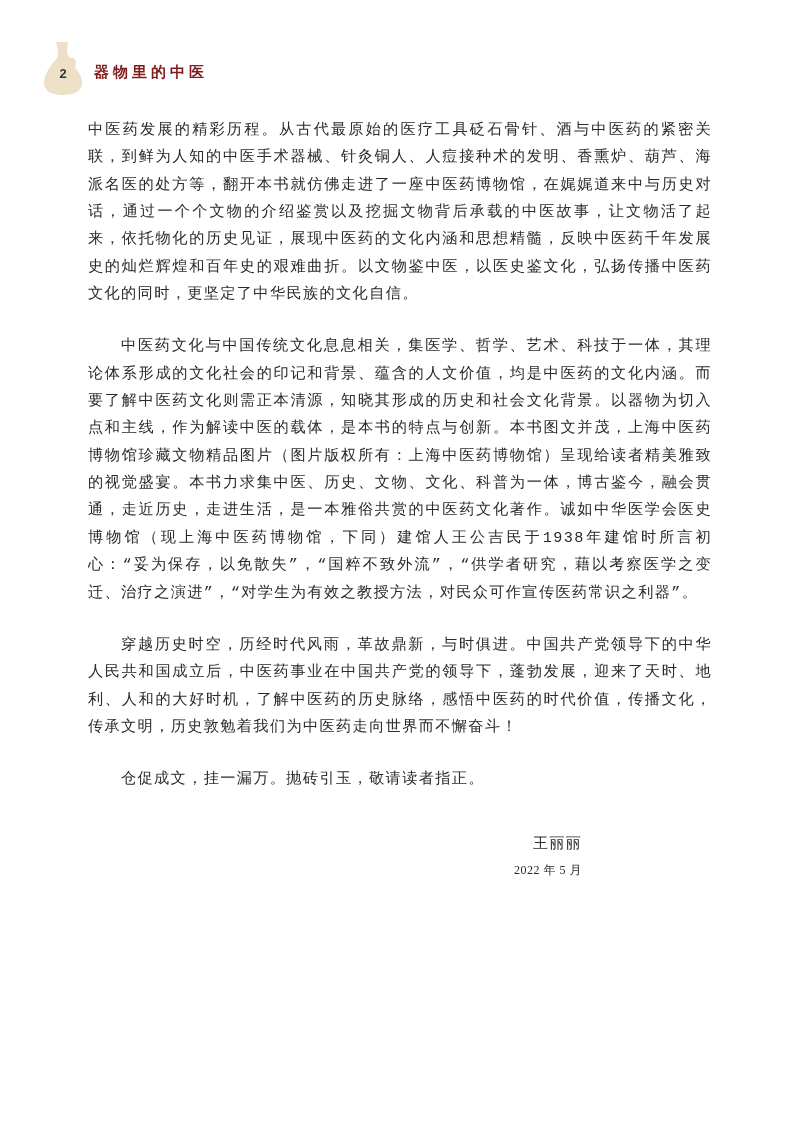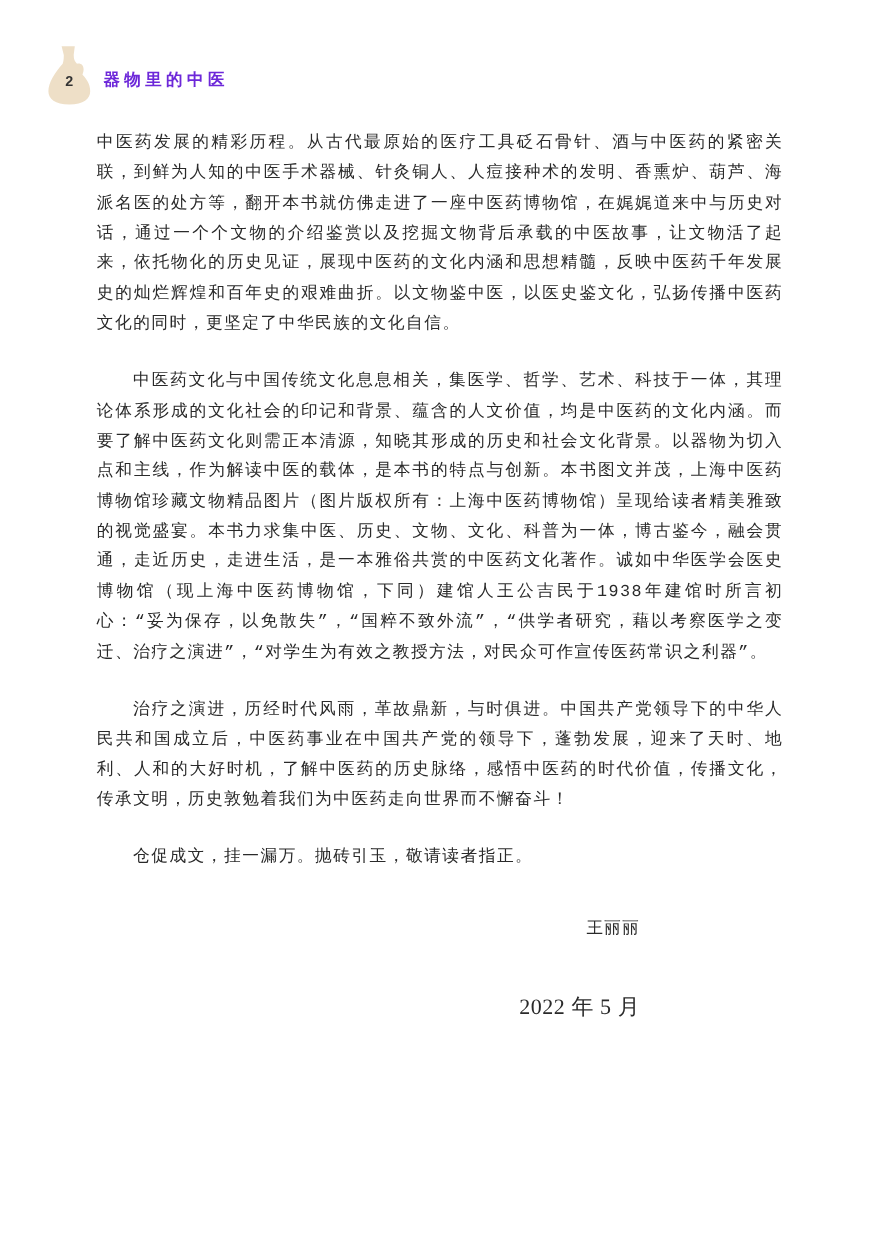--- a/index.html
+++ b/index.html
@@ -25,21 +25,21 @@
     font-family: "Liberation Sans", sans-serif;
     font-size: 13px; color: #333; font-weight: bold;
   }
   .book-title {
     margin-left: 10px;
     margin-bottom: 14px;
     font-family: "DejaVu Sans", sans-serif;
     font-weight: bold;
     font-size: 15px;
     letter-spacing: 4px;
-    color: #6d28d9;
+    color: #7f1d1d;
   }
   .content {
     position: absolute;
     left: 88px; top: 117px;
     width: 624px;
     font-family: Liberation Mono, monospace;
   }
   .content p {
     margin: 0;
     font-size: 15.2px;
@@ -50,36 +50,36 @@
   }
   .content p.indent { text-indent: 33px; margin-top: 25px; }
   .sign {
     position: absolute;
     right: 218px;
     font-size: 15px;
     letter-spacing: 1.3px;
     text-align: left;
   }
   .sign.author { top: 834px; }
-  .sign.date { top: 862px; right: 218px; font-family: "Liberation Serif", serif; font-size: 20px; letter-spacing: 0.5px; margin-top: 40px; }
+  .sign.date { top: 862px; right: 218px; font-family: "Liberation Serif", serif; font-size: 12px; letter-spacing: 0.5px; }
 </style>
 </head>
 <body>
 
 <div class="header">
   <div class="vase">
     <svg width="42" height="56" viewBox="0 0 42 56">
       <path d="M14 2 L26 2 L25 10 C25 14 26 16 28 18 C31 17 34 19 34 23 C34 26 33 27 33 28 C38 33 40 38 40 43 C40 50 34 55 21 55 C8 55 2 50 2 43 C2 35 8 26 15 18 C16 15 16 12 16 10 Z" fill="#eedfc7"></path>
     </svg>
     <span class="page-num">2</span>
   </div>
   <div class="book-title">器物里的中医</div>
 </div>
 
 <div class="content">
   <p>中医药发展的精彩历程。从古代最原始的医疗工具砭石骨针、酒与中医药的紧密关联，到鲜为人知的中医手术器械、针灸铜人、人痘接种术的发明、香熏炉、葫芦、海派名医的处方等，翻开本书就仿佛走进了一座中医药博物馆，在娓娓道来中与历史对话，通过一个个文物的介绍鉴赏以及挖掘文物背后承载的中医故事，让文物活了起来，依托物化的历史见证，展现中医药的文化内涵和思想精髓，反映中医药千年发展史的灿烂辉煌和百年史的艰难曲折。以文物鉴中医，以医史鉴文化，弘扬传播中医药文化的同时，更坚定了中华民族的文化自信。</p>
   <p class="indent">中医药文化与中国传统文化息息相关，集医学、哲学、艺术、科技于一体，其理论体系形成的文化社会的印记和背景、蕴含的人文价值，均是中医药的文化内涵。而要了解中医药文化则需正本清源，知晓其形成的历史和社会文化背景。以器物为切入点和主线，作为解读中医的载体，是本书的特点与创新。本书图文并茂，上海中医药博物馆珍藏文物精品图片（图片版权所有：上海中医药博物馆）呈现给读者精美雅致的视觉盛宴。本书力求集中医、历史、文物、文化、科普为一体，博古鉴今，融会贯通，走近历史，走进生活，是一本雅俗共赏的中医药文化著作。诚如中华医学会医史博物馆（现上海中医药博物馆，下同）建馆人王公吉民于1938年建馆时所言初心：“妥为保存，以免散失”，“国粹不致外流”，“供学者研究，藉以考察医学之变迁、治疗之演进”，“对学生为有效之教授方法，对民众可作宣传医药常识之利器”。</p>
-  <p class="indent">治疗之演进，历经时代风雨，革故鼎新，与时俱进。中国共产党领导下的中华人民共和国成立后，中医药事业在中国共产党的领导下，蓬勃发展，迎来了天时、地利、人和的大好时机，了解中医药的历史脉络，感悟中医药的时代价值，传播文化，传承文明，历史敦勉着我们为中医药走向世界而不懈奋斗！</p>
+  <p class="indent">穿越历史时空，历经时代风雨，革故鼎新，与时俱进。中国共产党领导下的中华人民共和国成立后，中医药事业在中国共产党的领导下，蓬勃发展，迎来了天时、地利、人和的大好时机，了解中医药的历史脉络，感悟中医药的时代价值，传播文化，传承文明，历史敦勉着我们为中医药走向世界而不懈奋斗！</p>
   <p class="indent">仓促成文，挂一漏万。抛砖引玉，敬请读者指正。</p>
 </div>
 
 <div class="sign author">王丽丽</div>
 <div class="sign date">2022 年 5 月</div>
 
 </body></html>

